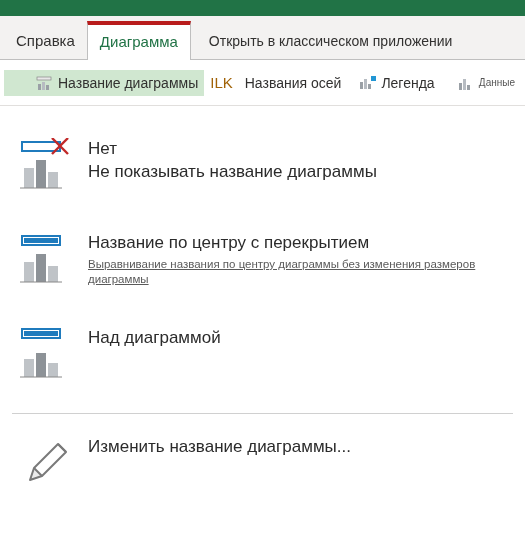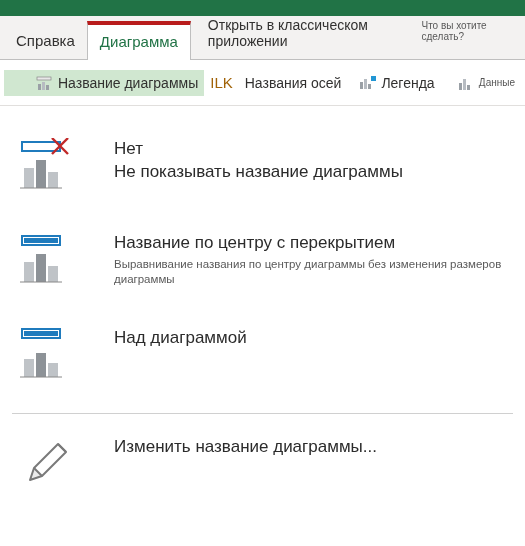--- a/index.html
+++ b/index.html
@@ -71,21 +71,21 @@
     padding-left: 32px;
   }
   .ribbon-btn .ico { width: 18px; height: 18px; display:inline-block; }
   .ribbon-sep { color:#bfbfbf; font-size:14px; }
   .menu {
     padding: 18px 12px 6px 12px;
   }
   .menu-item {
     display: flex;
     align-items: flex-start;
-    gap: 38px;
+    gap: 12px;
     padding: 14px 6px 26px 6px;
     cursor: pointer;
   }
   .menu-item .thumb {
     width: 58px;
     height: 54px;
     flex: 0 0 58px;
     display:flex;
     align-items:center;
     justify-content:center;
@@ -93,39 +93,39 @@
   .menu-item .txt .title {
     font-size: 17px;
     color: #2b2b2b;
     line-height: 1.35;
   }
   .menu-item .txt .desc {
     font-size: 11.5px;
     color: #5a5a5a;
     line-height: 1.3;
     margin-top: 2px;
+    text-decoration: underline;
   }
   .divider {
     height: 1px;
     background: #d0d0d0;
     margin: 6px 0 0 0;
   }
   svg { display:block; }
 </style>
 </head>
 <body>
 
 <div class="top-bar"></div>
 
 <div class="tabs-row">
   <div class="tab">Справка</div>
   <div class="tab active">Диаграмма</div>
   <div class="tab-sep"></div>
   <div class="tab" style="font-size:14px;">Открыть в классическом приложении</div>
-  <div class="tell-me">Что вы хотите сделать?</div>
 </div>
 
 <div class="ribbon-row">
   <div class="ribbon-btn selected">
     <span class="ico">
       <svg width="18" height="18" viewBox="0 0 18 18">
         <rect x="1" y="3" width="14" height="3" fill="#e8e8e8" stroke="#888" stroke-width="0.7"></rect>
         <rect x="2" y="10" width="3" height="6" fill="#9aa0a6"></rect>
         <rect x="6" y="8" width="3" height="8" fill="#b7bcc2"></rect>
         <rect x="10" y="11" width="3" height="5" fill="#9aa0a6"></rect>

